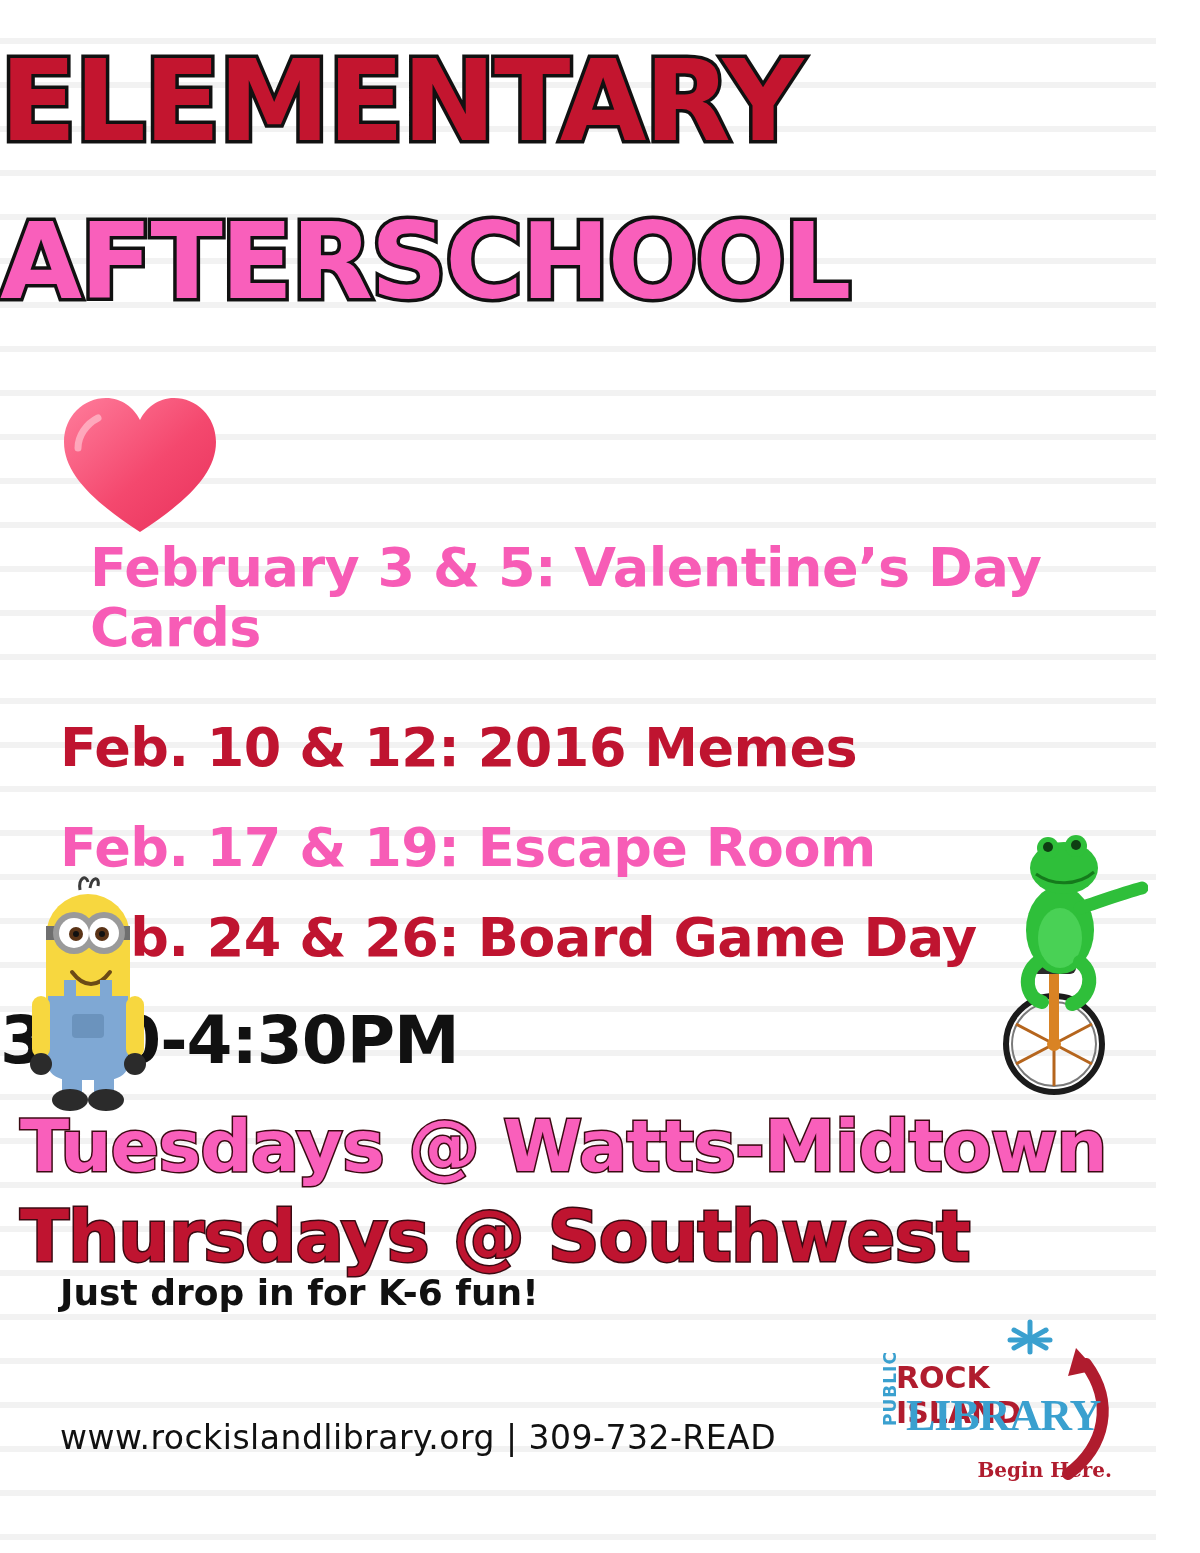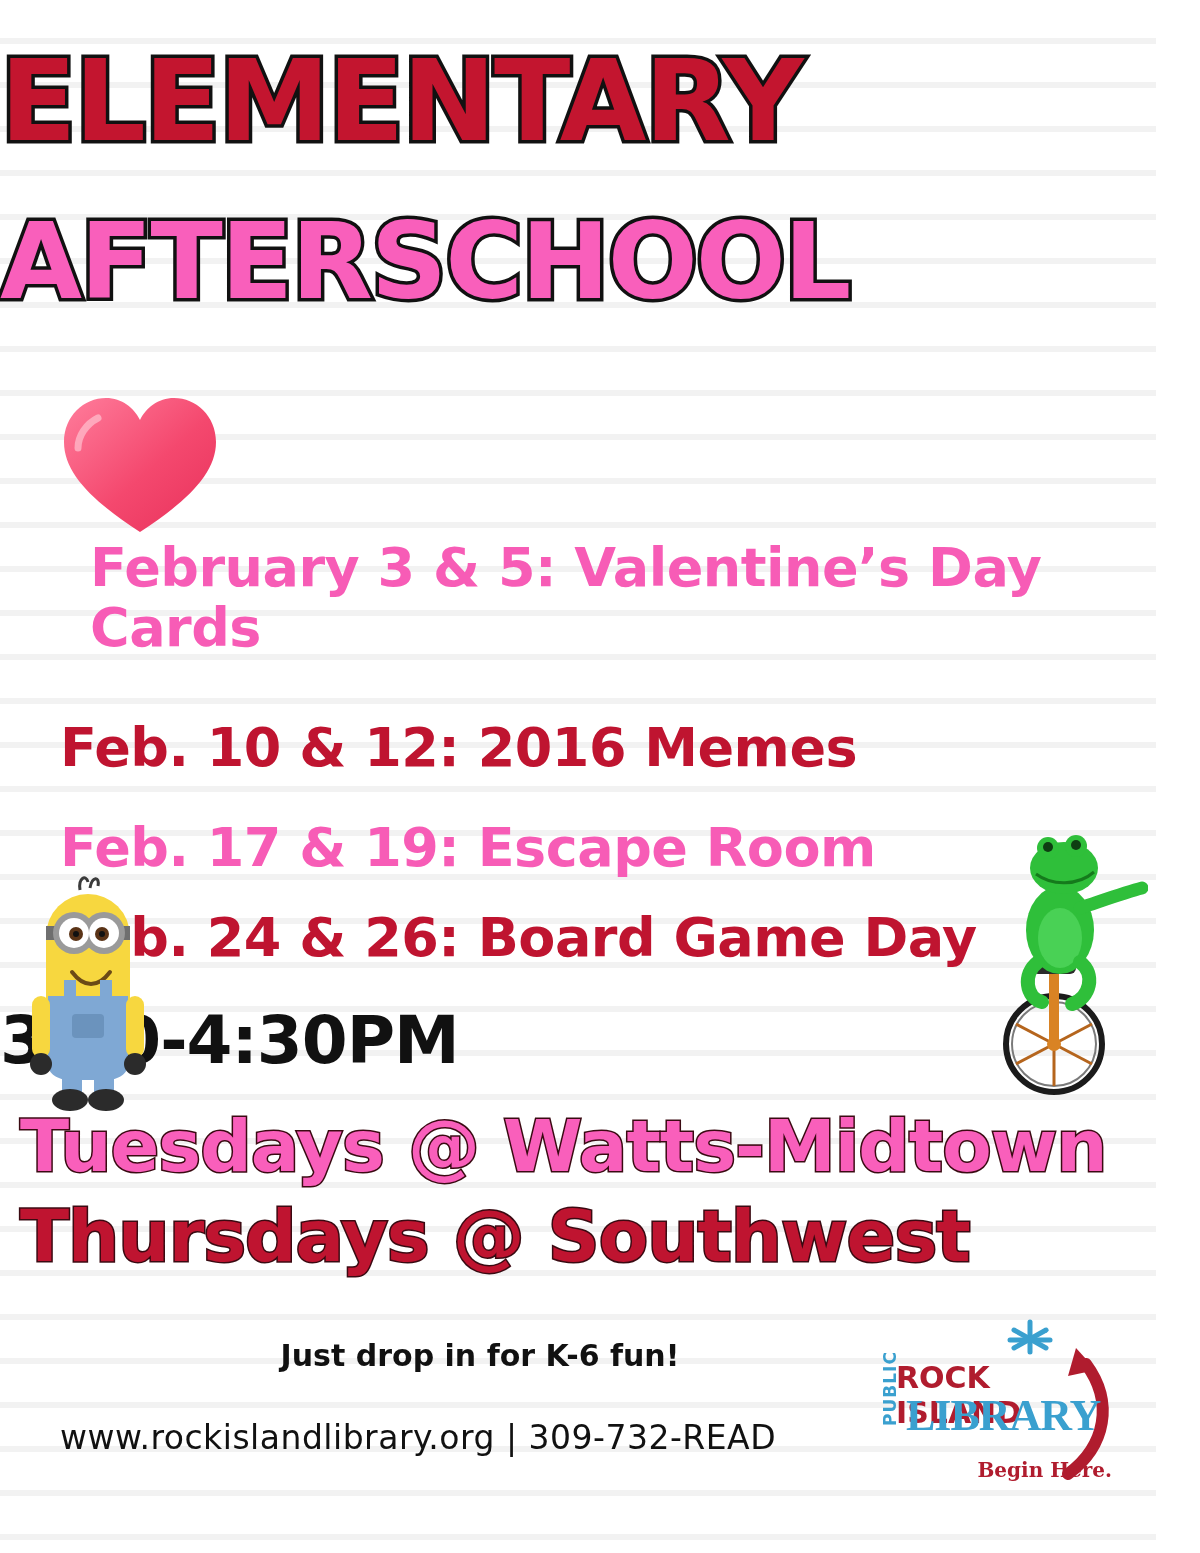--- a/index.html
+++ b/index.html
@@ -76,25 +76,24 @@
     line-height:1.08;
     letter-spacing:-1px;
     -webkit-text-stroke: 3px #3a0a12;
     paint-order: stroke fill;
   }
   #loc1 { position:absolute; top:1108px; left:20px; right:20px; color:#f95fbb; }
   #loc2 { position:absolute; top:1198px; left:20px; right:20px; color:#bf1430; }
 
   
   #dropin {
-    position:absolute; top:1338px; left:60px; width:840px;
-    text-align:center;
-    font-family:"DejaVu Sans", sans-serif;
-    font-weight:bold;
-    font-size:30px;
+    position:absolute; top:1272px; left:60px; width:840px;
+    font-family:"DejaVu Sans", sans-serif;
+    font-weight:bold;
+    font-size:36px;
     color:#111111;
   }
   #weburl {
     position:absolute; top:1418px; left:60px; width:840px;
     font-family:"DejaVu Sans", sans-serif;
     font-size:33px;
     color:#111111;
     letter-spacing:0.5px;
   }
 

